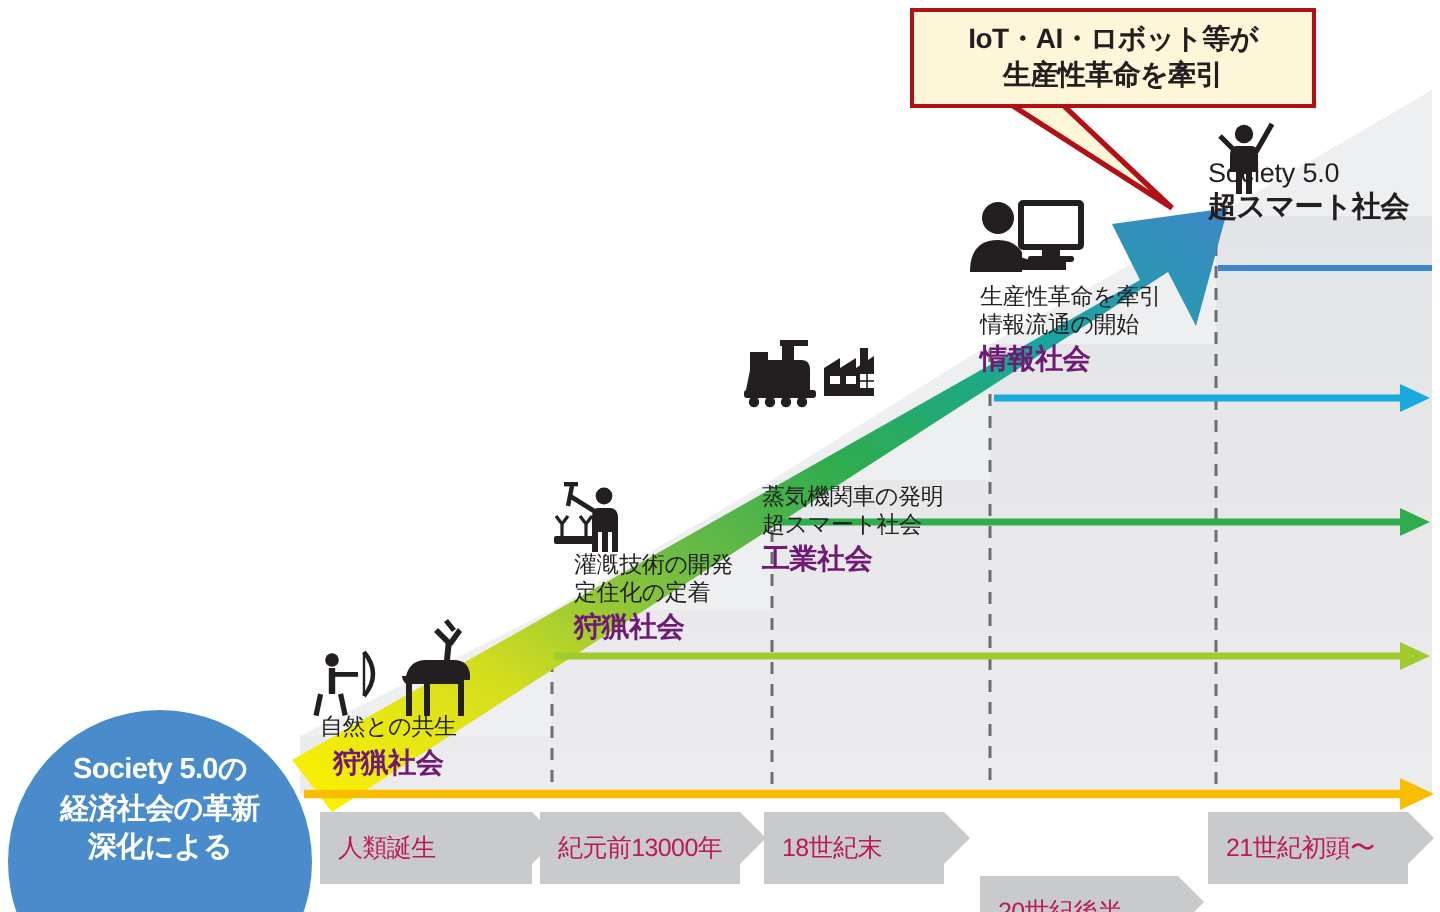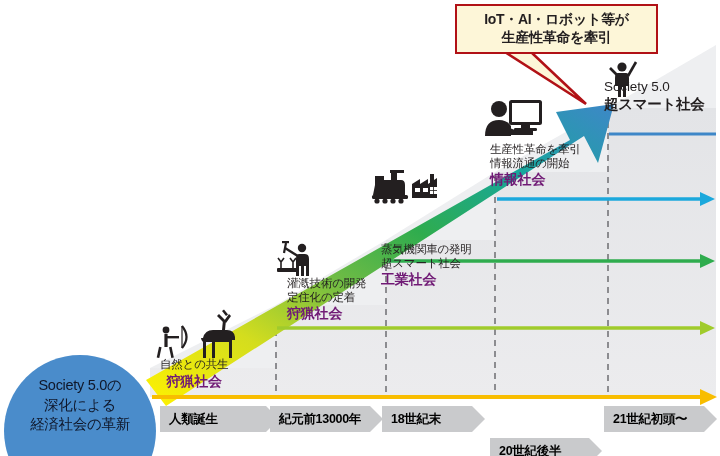--- a/index.html
+++ b/index.html
@@ -81,49 +81,48 @@
     background:#4a8ccb;
     display:flex;
     flex-direction:column;
     align-items:center;
     justify-content:flex-start;
     padding-top:21px;
     box-sizing:border-box;
     z-index:5;
   }
   .circle-line{
-    color:#0f172a;
+    color:#ffffff;
     font-size:14.5px;
-    font-weight:normal;
+    font-weight:bold;
     letter-spacing:-0.3px;
     line-height:1.35;
     white-space:nowrap;
   }
 
   
   #timeline{
     position:absolute;
     left:0; top:406px;
     width:720px; height:34px;
     z-index:4;
   }
   .chip{
     position:absolute;
     top:0;
-    height:26px;
+    height:36px;
     background:#c9cacc;
     display:flex;
     align-items:center;
-    color:#000000;
+    color:#be185d;
     font-size:12.5px;
     letter-spacing:-0.3px;
     white-space:nowrap;
     box-sizing:border-box;
     padding-left:9px;
-    font-weight:bold;
   }
   .chip::after{
     content:"";
     position:absolute;
     right:-13px; top:0;
     width:0; height:0;
     border-top:13px solid transparent;
     border-bottom:13px solid transparent;
     border-left:13px solid #c9cacc;
   }
@@ -301,22 +300,22 @@
     <div class="stage-title">情報社会</div>
   </div>
 
   <div class="stage-block" style="left:604px; top:79px;">
     <div class="s5-name">Society 5.0</div>
     <div class="s5-title">超スマート社会</div>
   </div>
 
   <div id="circle-badge">
     <div class="circle-line">Society 5.0の</div>
+    <div class="circle-line">経済社会の革新</div>
     <div class="circle-line">深化による</div>
-    <div class="circle-line">経済社会の革新</div>
   </div>
 
   <div id="timeline">
     <div class="chip" style="left:160px; width:106px;">人類誕生</div>
     <div class="chip" style="left:270px; width:100px;text-align:right;">紀元前13000年</div>
     <div class="chip" style="left:382px; width:90px;">18世紀末</div>
     <div class="chip" style="left:490px; width:99px;margin-top:32px;">20世紀後半</div>
     <div class="chip" style="left:604px; width:100px;">21世紀初頭〜</div>
   </div>
 

